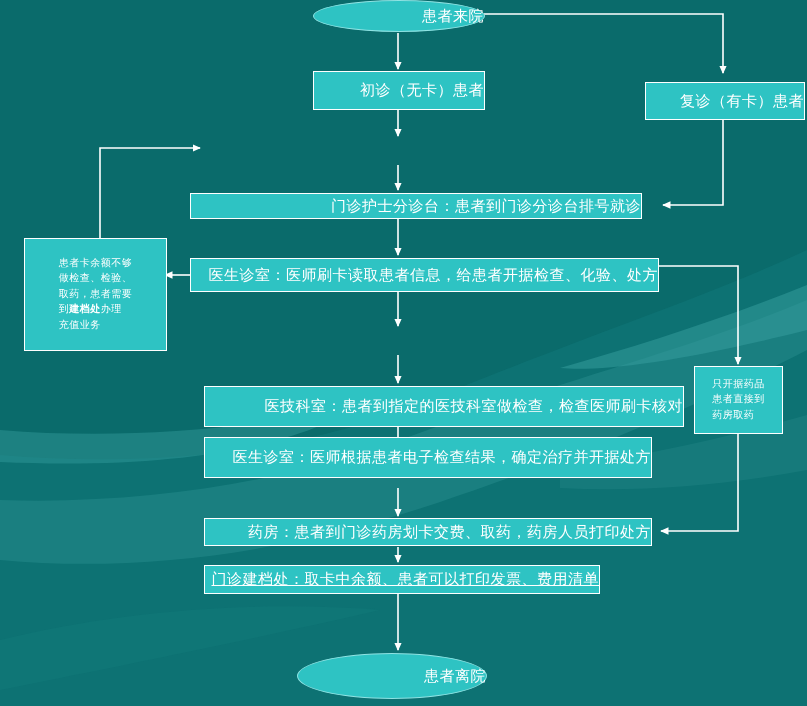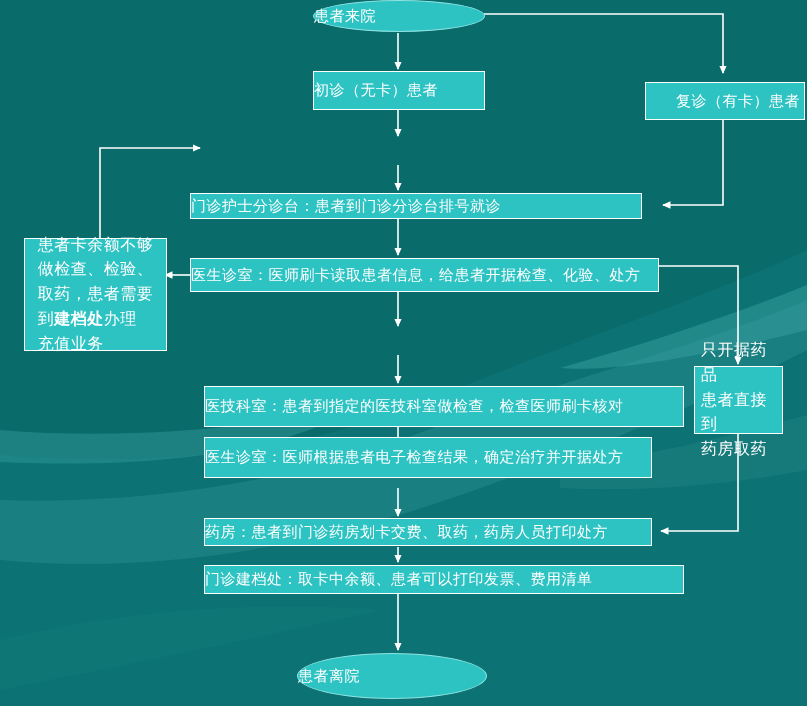--- a/index.html
+++ b/index.html
@@ -13,40 +13,40 @@
   #bg{position:absolute;left:0;top:0;width:807px;height:706px;}
 
   .node{
     position:absolute;
     box-sizing:border-box;
     background:#2ec3c3;
     border:1px solid #ffffff;
     color:#ffffff;
     display:flex;
     align-items:center;
-    justify-content:flex-start;
+    justify-content:flex-end;
     text-align:center;
     line-height:1.35;
     letter-spacing:0.5px;
     z-index:5;
   }
   .ellipse{
     border-radius:50%;
     border:1px solid #8fe3e3;
   }
   .note{
     align-items:center;
     justify-content:center;
     line-height:1.55;
     padding:4px 6px;
     text-align:left;
   }
   .note .b{font-weight:bold;}
   .f15{font-size:15px;}
-  .f14{font-size:16px;}
+  .f14{font-size:10px;font-family:Liberation Mono, monospace;}
   svg.links{position:absolute;left:0;top:0;width:807px;height:706px;z-index:2;}
 </style>
 </head>
 <body>
 
 <div id="stage">
 
   <svg id="bg" viewBox="0 0 807 706" preserveAspectRatio="none">
     <rect x="0" y="0" width="807" height="706" fill="#0a6b6b"></rect>
     <path d="M807 250 C 700 300, 600 330, 430 400 C 320 445, 180 470, 0 455 L0 706 L807 706 Z" fill="#11797a" opacity="0.55"></path>
@@ -144,21 +144,21 @@
   </div>
 
   <div class="node f15" style="left:204px;top:437px;width:448px;height:41px;">
     <span>医生诊室：医师根据患者电子检查结果，确定治疗并开据处方</span>
   </div>
 
   <div class="node f15" style="left:204px;top:518px;width:448px;height:28px;">
     <span>药房：患者到门诊药房划卡交费、取药，药房人员打印处方</span>
   </div>
 
-  <div class="node f15" style="left:204px;top:565px;width:480px;height:29px;">
+  <div class="node f15" style="left:204px;top:565px;width:396px;height:29px;text-decoration:underline;">
     <span>门诊建档处：取卡中余额、患者可以打印发票、费用清单</span>
   </div>
 
   <div class="node ellipse f15" style="left:297px;top:653px;width:190px;height:46px;">
     <span>患者离院</span>
   </div>
 
 </div>
 
 </body></html>

